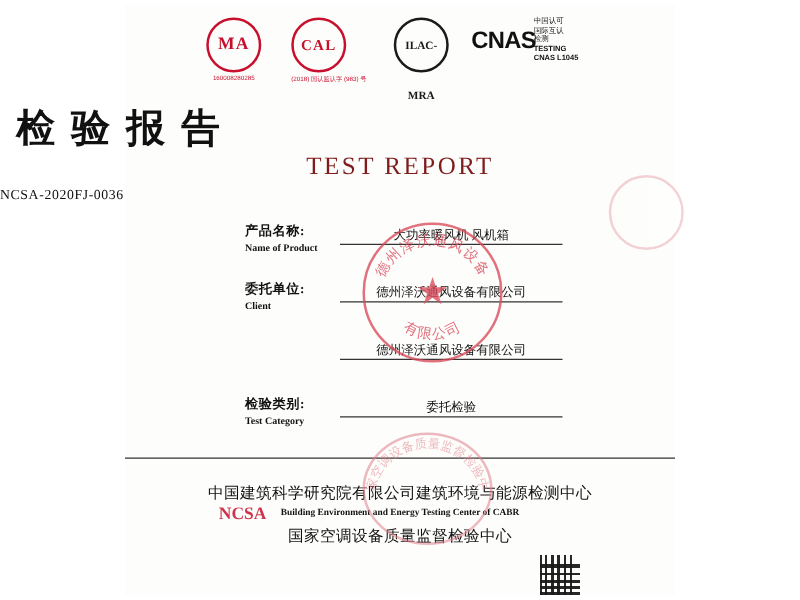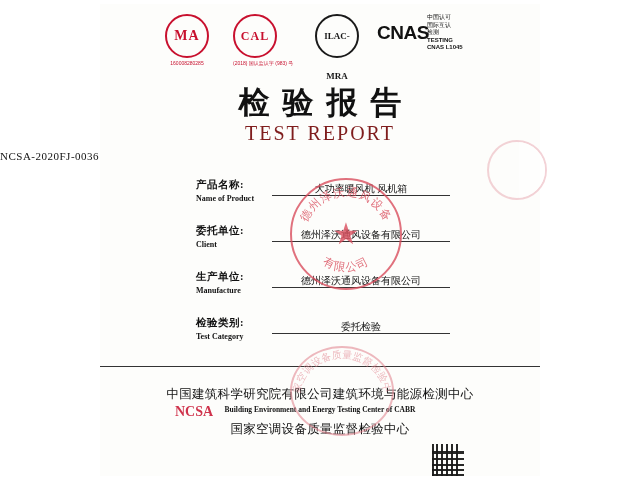--- a/index.html
+++ b/index.html
@@ -89,21 +89,20 @@
   .cnas-lines .cn {
     font-weight: normal;
   }
 
   
   .title-cn {
     position: absolute;
     top: 82px;
     left: 0;
     width: 640px;
-    text-align: center;
     font-size: 31px;
     letter-spacing: 13px;
     font-weight: bold;
     color: #111;
     font-family: "Liberation Serif", serif;
     text-indent: 13px;
   }
   .title-en {
     position: absolute;
     top: 122px;
@@ -348,24 +347,20 @@
     <div class="field">
       <div class="labels">
         <div class="lbl-cn">委托单位:</div>
         <div class="lbl-en">Client</div>
       </div>
       <div class="value-line">
         <span class="value">德州泽沃通风设备有限公司</span>
       </div>
     </div>
     <div class="field">
-      <div class="labels">
-        <div class="lbl-cn">生产单位:</div>
-        <div class="lbl-en">Manufacture</div>
-      </div>
       <div class="value-line">
         <span class="value">德州泽沃通风设备有限公司</span>
       </div>
     </div>
     <div class="field">
       <div class="labels">
         <div class="lbl-cn">检验类别:</div>
         <div class="lbl-en">Test Category</div>
       </div>
       <div class="value-line">

